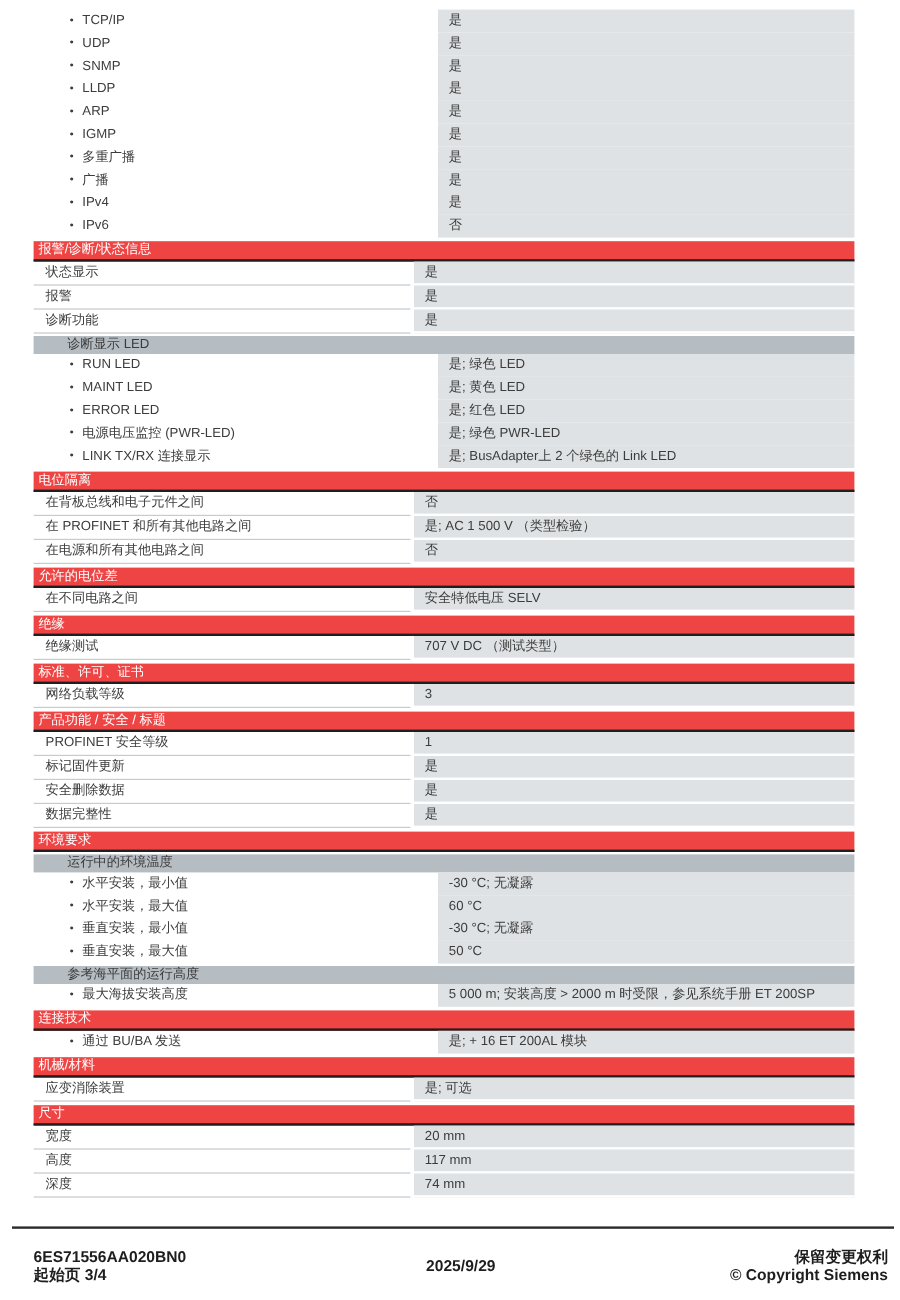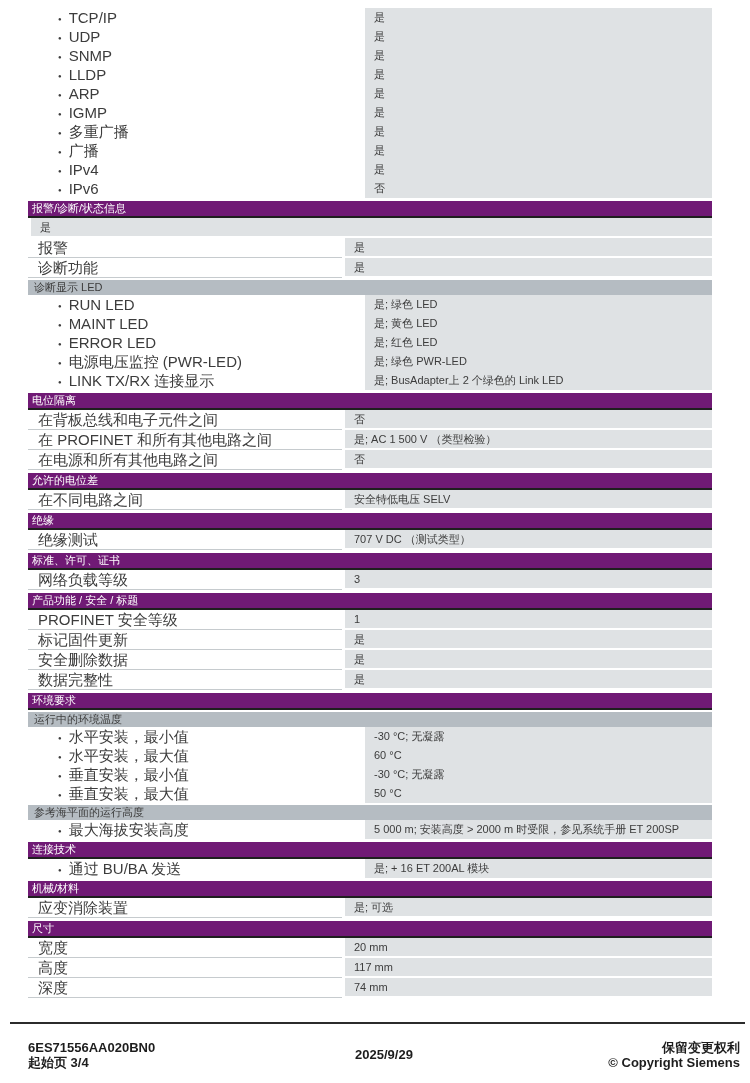--- a/index.html
+++ b/index.html
@@ -6,33 +6,33 @@
   body{
     width:750px;height:1083px;position:relative;background:#ffffff;
     font-family:"Liberation Sans","DejaVu Sans",sans-serif;
     color:#3c3c3c;-webkit-font-smoothing:antialiased;
   }
   .spec-table{position:absolute;left:28px;top:8px;width:684px;}
 
   
   .sec{
     margin-top:3px;height:15px;line-height:15px;
-    background:#701a75;color:#ffffff;
+    background:#ef4444;color:#ffffff;
     font-size:11px;padding-left:4px;
     border-bottom:2px solid #1f1f1f;
   }
   
   .sub{
     margin-top:2px;height:15px;line-height:15px;
     background:#b5bcc2;color:#3c3c3c;
-    font-size:11px;padding-left:6px;
+    font-size:11px;padding-left:28px;
   }
 
   .row{display:flex;}
-  .row .lbl{width:304px;font-size:15px;line-height:19px;padding-left:10px;
+  .row .lbl{width:304px;font-size:11px;line-height:19px;padding-left:10px;
             white-space:nowrap;overflow:hidden;}
   .row .val{flex:1;margin-left:3px;background:#dfe2e4;font-size:11px;
             line-height:19px;padding-left:9px;white-space:nowrap;overflow:hidden;}
 
   
   .g-plain .row{height:20px;}
   .g-plain .lbl{height:19px;border-bottom:1px solid #c6cbce;}
   .g-plain .val{height:18px;line-height:18px;border-bottom:2px solid #ffffff;}
 
   
@@ -91,20 +91,21 @@
         <div class="val">是</div>
       </div>
       <div class="row">
         <div class="lbl">IPv6</div>
         <div class="val">否</div>
       </div>
     </div>
     <div class="sec">报警/诊断/状态信息</div>
     <div class="group g-plain">
       <div class="row">
+        <div class="lbl">状态显示</div>
         <div class="val">是</div>
       </div>
       <div class="row">
         <div class="lbl">报警</div>
         <div class="val">是</div>
       </div>
       <div class="row">
         <div class="lbl">诊断功能</div>
         <div class="val">是</div>
       </div>

